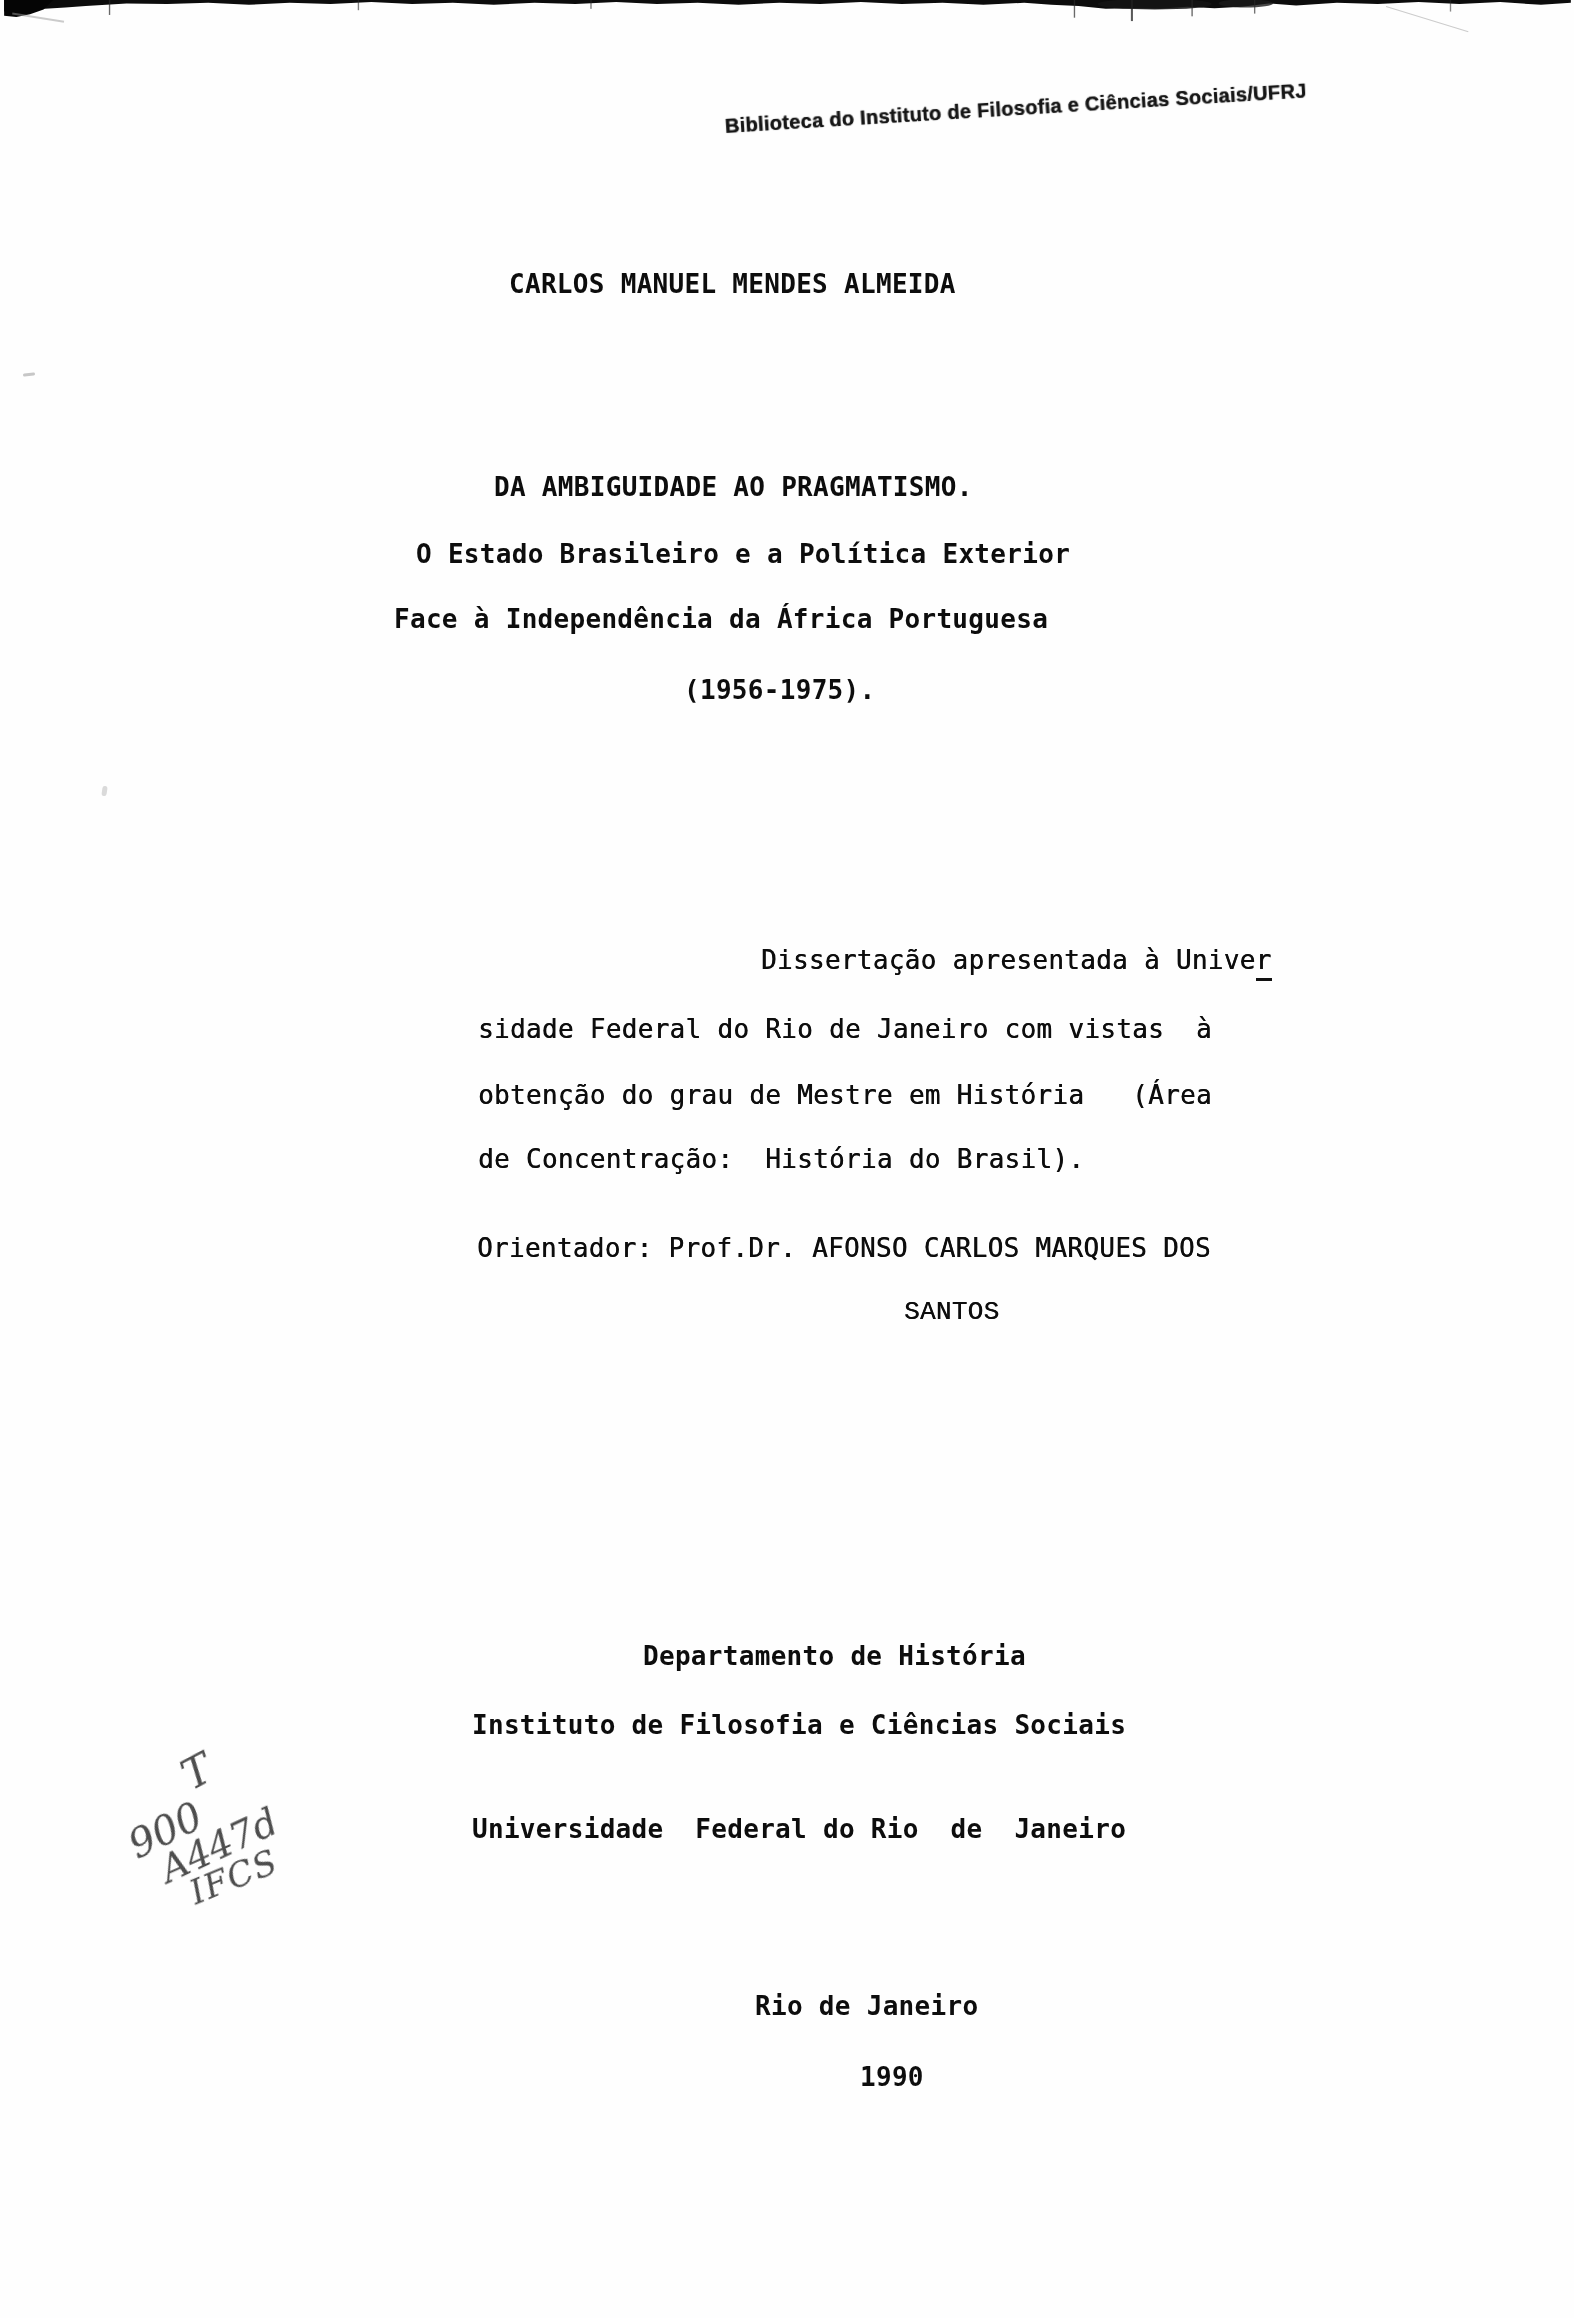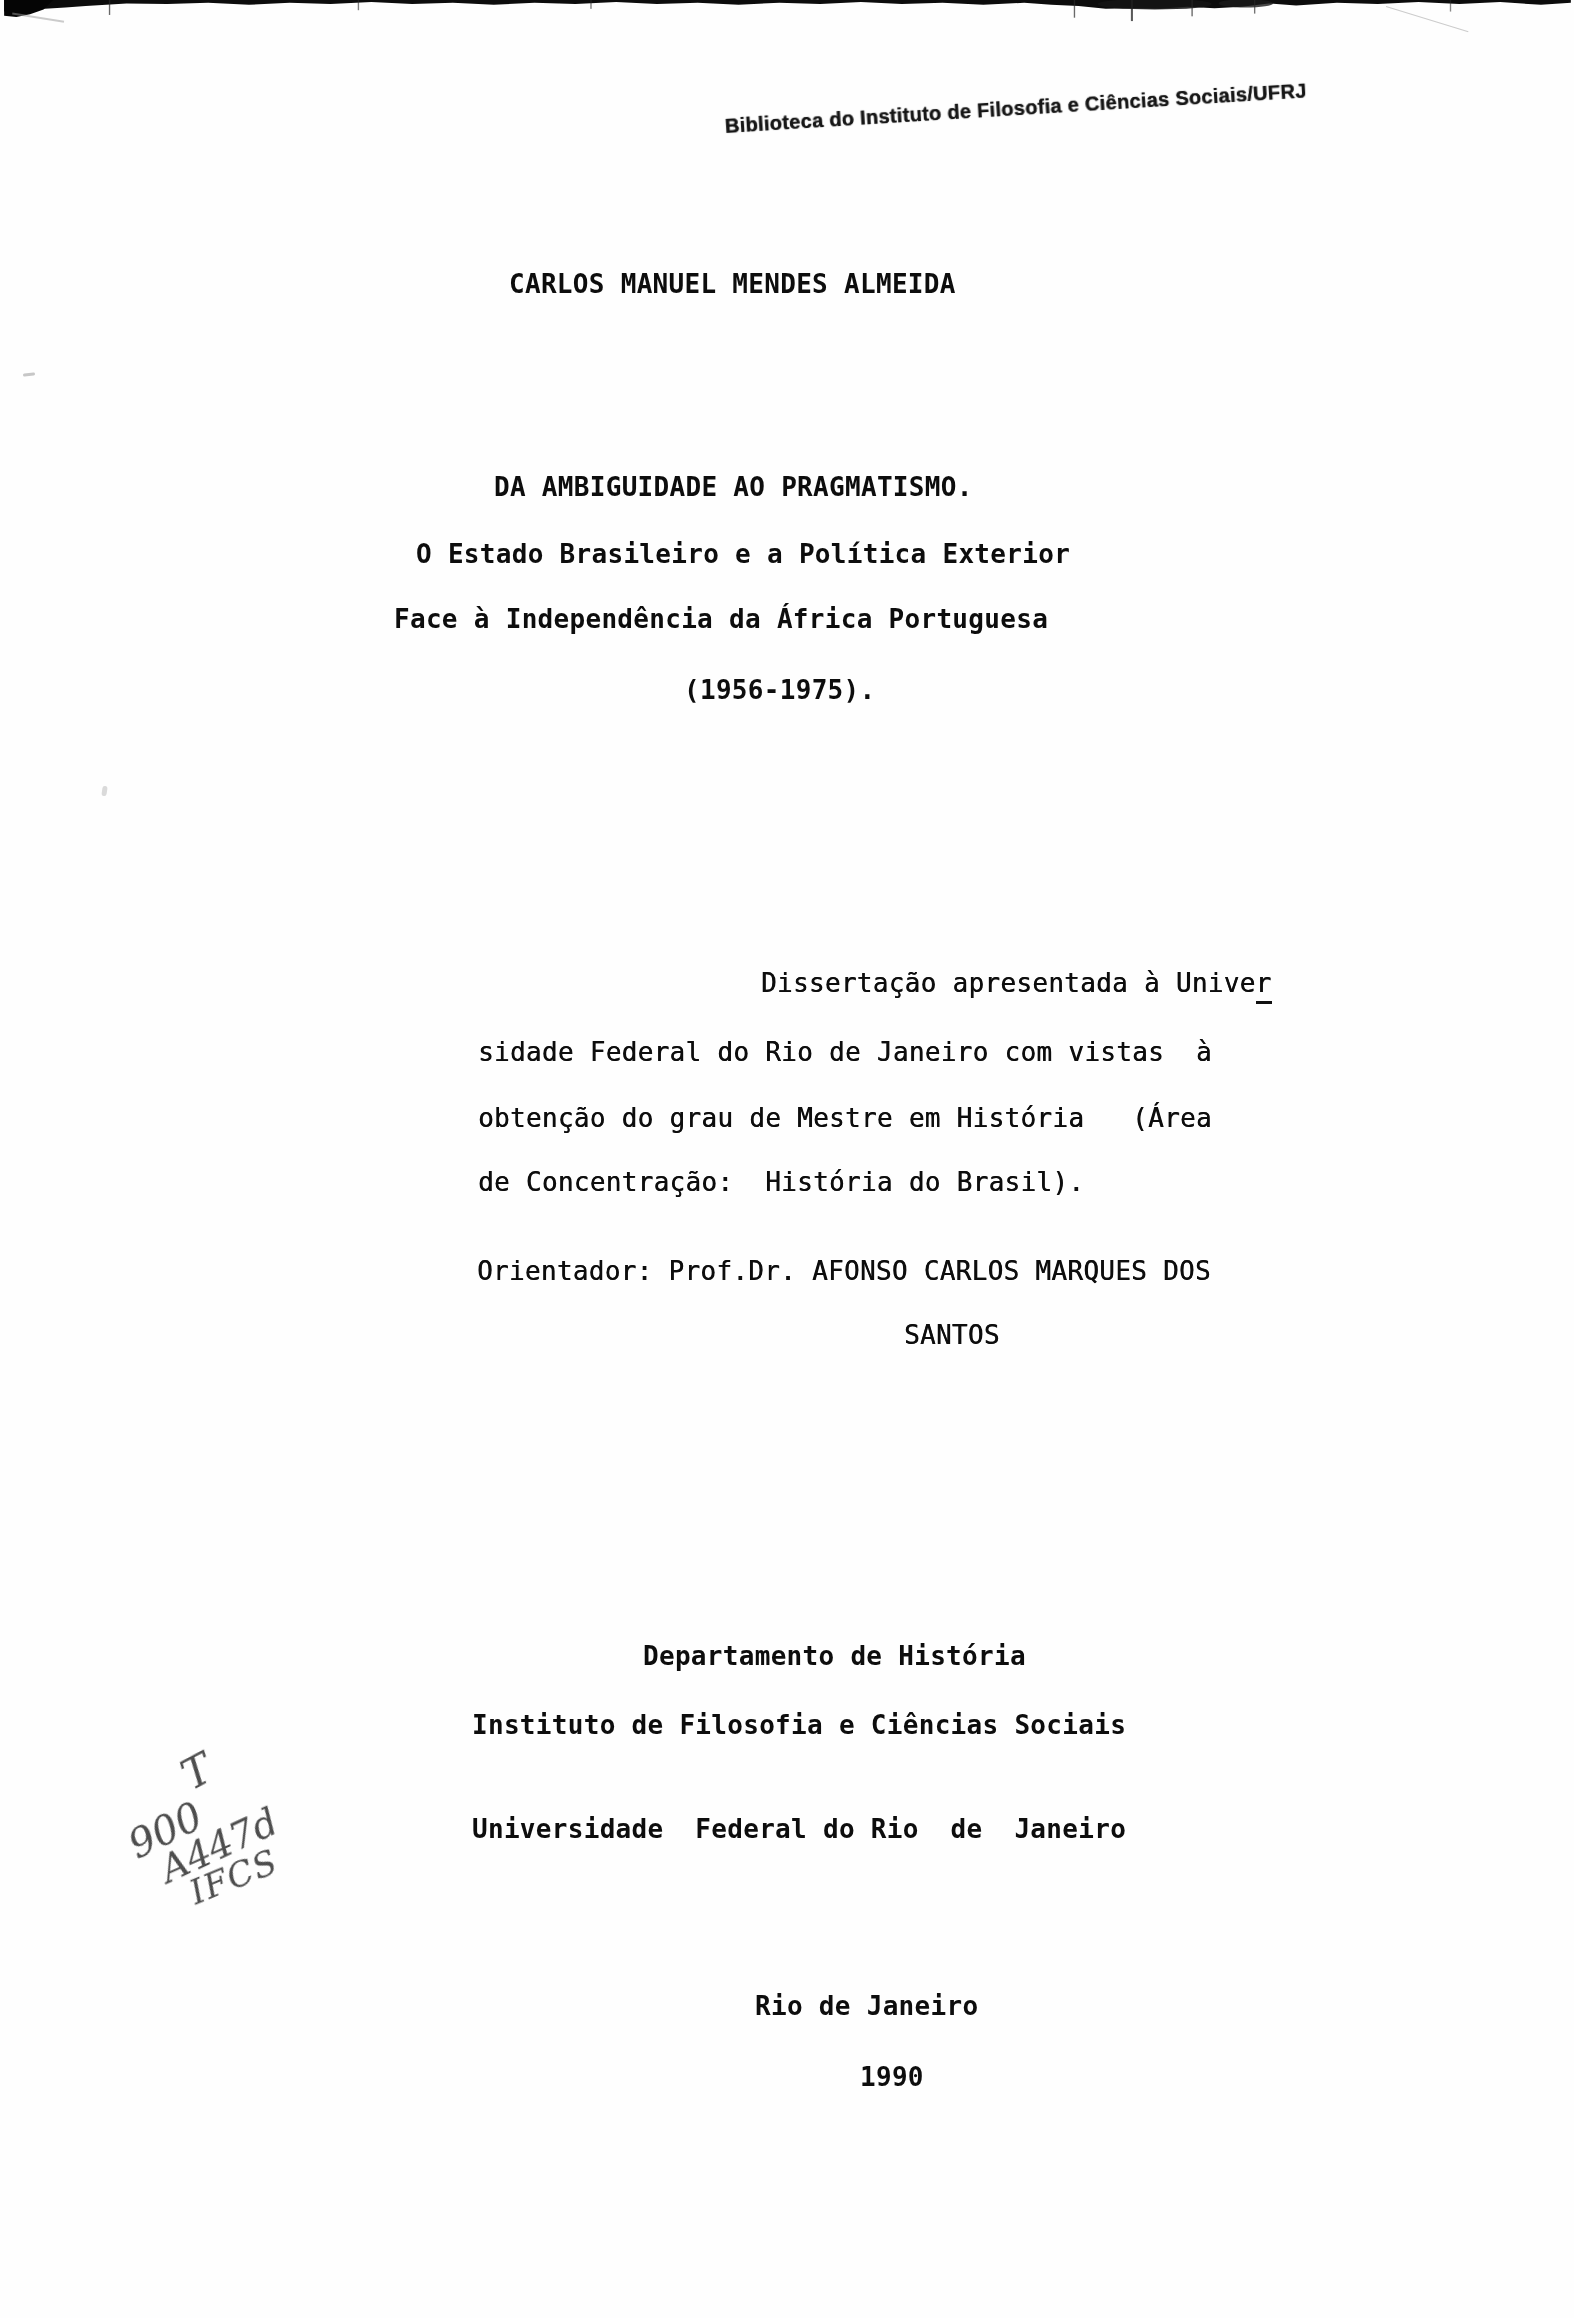--- a/index.html
+++ b/index.html
@@ -17,21 +17,21 @@
     color: #0d0d0d;
   }
   .line {
     position: absolute;
     white-space: pre;
     line-height: 1;
     font-size: 26px;
     letter-spacing: 0.3px;
   }
   .tw-bold { font-weight: 700; }
-  .tw-med  { font-weight: 400; text-shadow: 0.4px 0 0 #141414; margin-top: 23px; }
+  .tw-med  { font-weight: 400; text-shadow: 0.4px 0 0 #141414; }
   .stamp {
     position: absolute;
     left: 725px;
     top: 115px;
     transform: rotate(-3.5deg);
     transform-origin: left center;
     font-family: "Liberation Sans", sans-serif;
     font-weight: 700;
     font-size: 20px;
     letter-spacing: 0.3px;
@@ -132,21 +132,21 @@
     <div class="line tw-bold" style="left:394px; top:606px;">Face à Independência da África Portuguesa</div>
     <div class="line tw-bold" style="left:684px; top:677px;">(1956-1975).</div>
   </div>
 
   <div>
     <div class="line tw-med" style="left:761px; top:947px;"><span>Dissertação apresentada à Unive</span><span class="underscored">r</span></div>
     <div class="line tw-med" style="left:478px; top:1016px;">sidade Federal do Rio de Janeiro com vistas  à</div>
     <div class="line tw-med" style="left:478px; top:1082px;">obtenção do grau de Mestre em História   (Área</div>
     <div class="line tw-med" style="left:478px; top:1146px;">de Concentração:  História do Brasil).</div>
     <div class="line tw-med" style="left:477px; top:1235px;">Orientador: Prof.Dr. AFONSO CARLOS MARQUES DOS</div>
-    <div class="line tw-med" style="left:904px; top:1299px;">SANTOS</div>
+    <div class="line tw-med" style="left:904px; top:1299px;font-family:Liberation Mono, monospace;">SANTOS</div>
   </div>
 
   <div>
     <div class="line tw-bold" style="left:643px; top:1643px;">Departamento de História</div>
     <div class="line tw-bold" style="left:472px; top:1712px;">Instituto de Filosofia e Ciências Sociais</div>
     <div class="line tw-bold" style="left:472px; top:1780px;margin-top:36px;">Universidade  Federal do Rio  de  Janeiro</div>
   </div>
 
   <div class="handwriting">
     <div class="hand-line l1">T</div>

